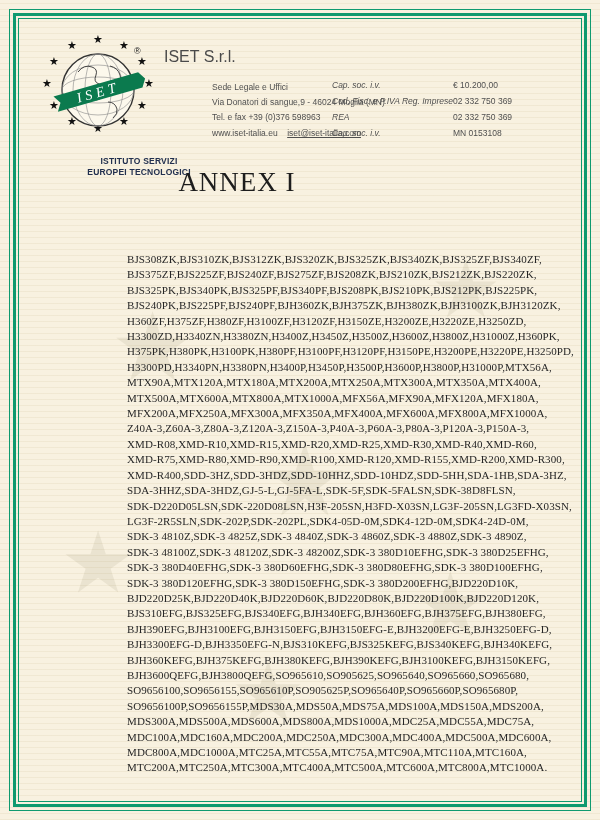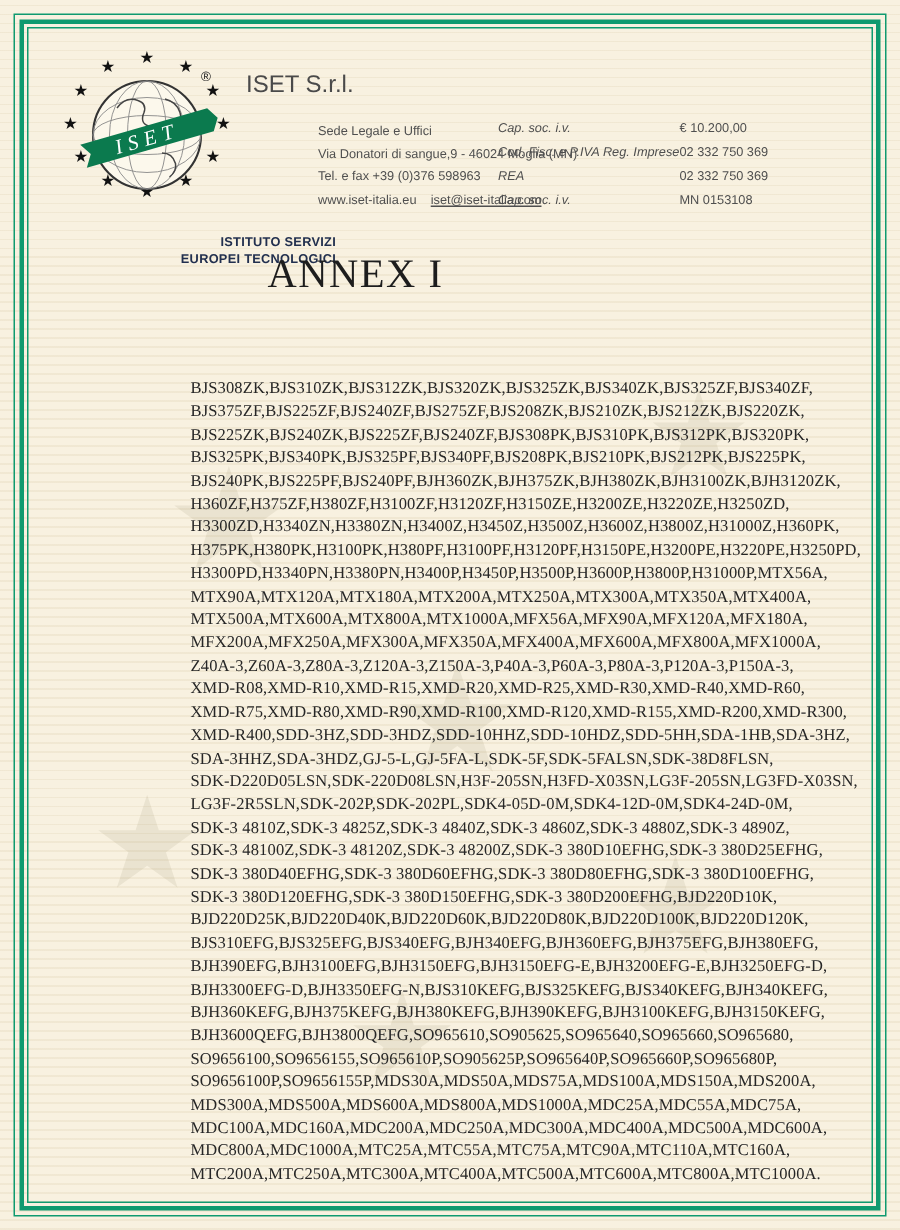--- a/index.html
+++ b/index.html
@@ -22,21 +22,21 @@
 
   
   .wstar{position:absolute;color:rgba(122,106,70,0.10);pointer-events:none;line-height:1;}
   .wstar::before{content:'★';}
 
   
   .logo{position:absolute;left:40px;top:34px;width:118px;height:112px;}
   .logo svg{position:absolute;left:8px;top:6px;}
   .lstar{position:absolute;font-size:11px;color:#111;line-height:1;}
   .lstar::before{content:'★';}
-  .org-name{position:absolute;left:14px;top:122px;width:170px;text-align:right;
+  .org-name{position:absolute;left:14px;top:122px;width:170px;text-align:center;
     font-size:8.5px;font-weight:bold;color:#22304f;letter-spacing:.2px;line-height:1.25;}
 
   .company-name{position:absolute;left:164px;top:48px;font-size:16px;color:#4a4a4a;}
   .addr{position:absolute;left:164px;font-size:8.5px;color:#4f4f4f;margin-left:48px;}
   .link-underline{text-decoration:underline;cursor:pointer;}
   .reg-row{position:absolute;font-size:8.5px;color:#4f4f4f;}
   .reg-label{position:absolute;left:332px;white-space:nowrap;font-style:italic;}
   .reg-value{position:absolute;left:453px;white-space:nowrap;}
 
   .doc-title{position:absolute;left:0;top:167px;width:474px;text-align:center;
@@ -124,21 +124,20 @@
       <span class="reg-label">Cap. soc. i.v.</span>
       <span class="reg-value">MN 0153108</span>
     </div>
     </div>
 
   <div class="doc-title">ANNEX I</div>
 
   <div class="codes">
       <div class="code-line">BJS308ZK,BJS310ZK,BJS312ZK,BJS320ZK,BJS325ZK,BJS340ZK,BJS325ZF,BJS340ZF,</div>
       <div class="code-line">BJS375ZF,BJS225ZF,BJS240ZF,BJS275ZF,BJS208ZK,BJS210ZK,BJS212ZK,BJS220ZK,</div>
-      <div class="code-line">BJS225ZK,BJS240ZK,BJS225ZF,BJS240ZF,BJS308PK,BJS310PK,BJS312PK,BJS320PK,</div>
       <div class="code-line">BJS325PK,BJS340PK,BJS325PF,BJS340PF,BJS208PK,BJS210PK,BJS212PK,BJS225PK,</div>
       <div class="code-line">BJS240PK,BJS225PF,BJS240PF,BJH360ZK,BJH375ZK,BJH380ZK,BJH3100ZK,BJH3120ZK,</div>
       <div class="code-line">H360ZF,H375ZF,H380ZF,H3100ZF,H3120ZF,H3150ZE,H3200ZE,H3220ZE,H3250ZD,</div>
       <div class="code-line">H3300ZD,H3340ZN,H3380ZN,H3400Z,H3450Z,H3500Z,H3600Z,H3800Z,H31000Z,H360PK,</div>
       <div class="code-line">H375PK,H380PK,H3100PK,H380PF,H3100PF,H3120PF,H3150PE,H3200PE,H3220PE,H3250PD,</div>
       <div class="code-line">H3300PD,H3340PN,H3380PN,H3400P,H3450P,H3500P,H3600P,H3800P,H31000P,MTX56A,</div>
       <div class="code-line">MTX90A,MTX120A,MTX180A,MTX200A,MTX250A,MTX300A,MTX350A,MTX400A,</div>
       <div class="code-line">MTX500A,MTX600A,MTX800A,MTX1000A,MFX56A,MFX90A,MFX120A,MFX180A,</div>
       <div class="code-line">MFX200A,MFX250A,MFX300A,MFX350A,MFX400A,MFX600A,MFX800A,MFX1000A,</div>
       <div class="code-line">Z40A-3,Z60A-3,Z80A-3,Z120A-3,Z150A-3,P40A-3,P60A-3,P80A-3,P120A-3,P150A-3,</div>

